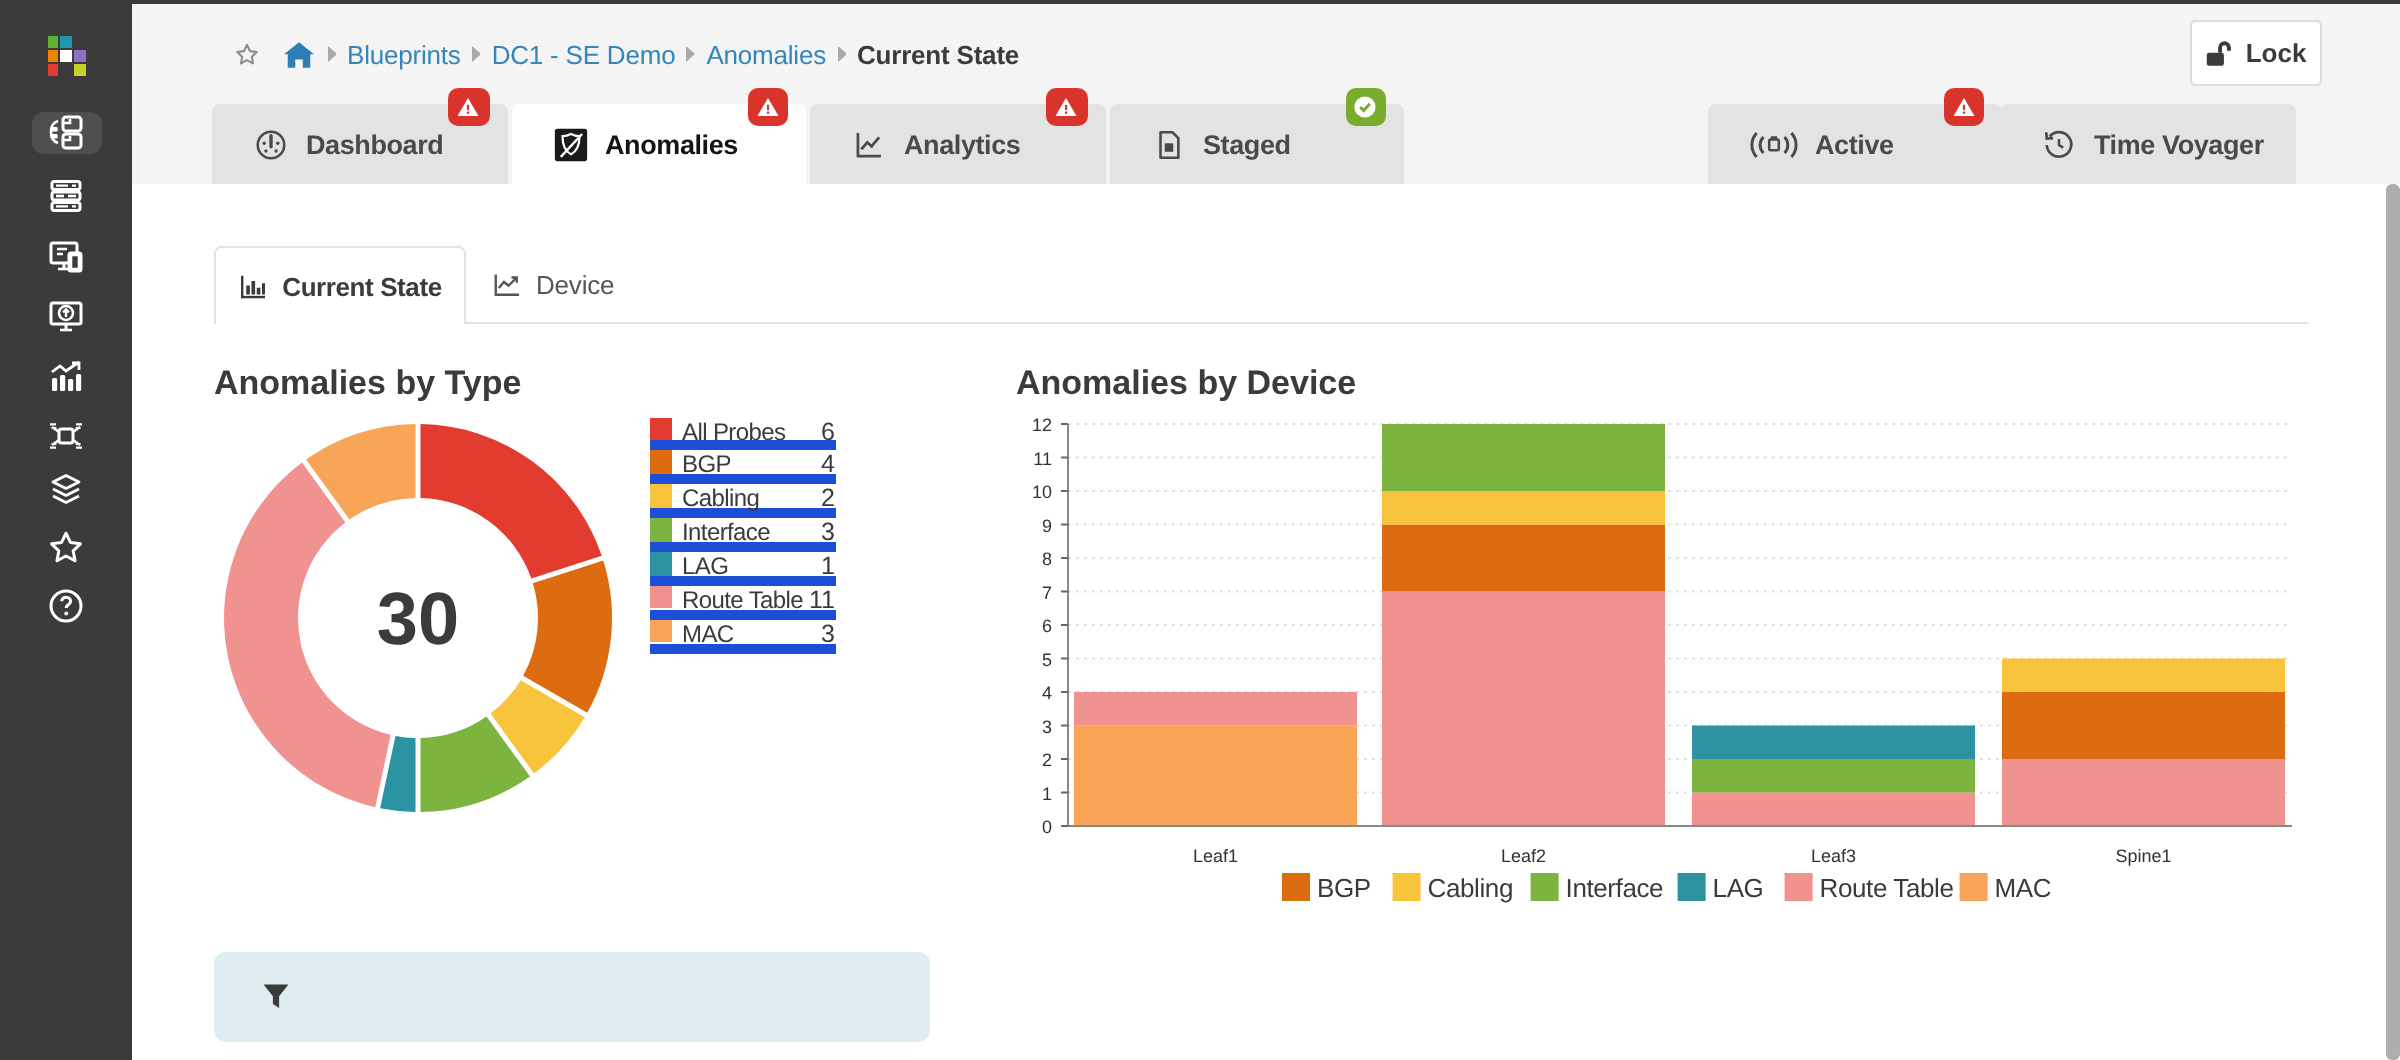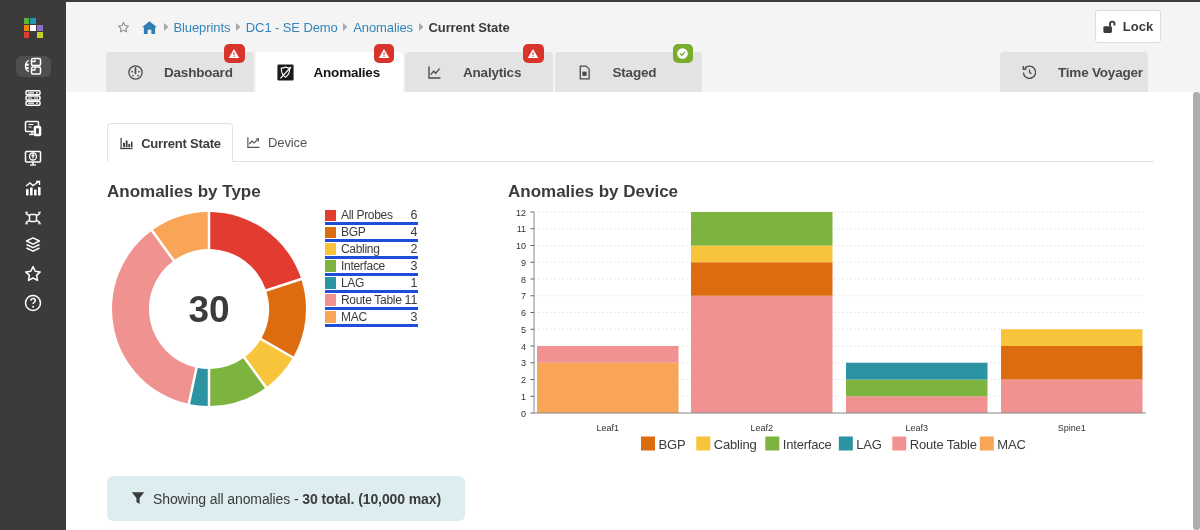--- a/index.html
+++ b/index.html
@@ -5,29 +5,29 @@
 #page { position:relative; width:1200px; height:510px; }
 #topline { position:absolute; left:0; top:0; width:1200px; height:2px; background:#3b3b3b; z-index:5; }
 #sidebar { position:absolute; left:0; top:0; width:66px; height:530px; background:#3b3b3b; z-index:4; }
 #sidehl { position:absolute; left:15.5px; top:55.5px; width:35px; height:21px; background:#4f4f4f; border-radius:6px; }
 #topbar { position:absolute; left:66px; top:0; width:1134px; height:92px; background:#f4f4f4; }
 #content { position:absolute; left:66px; top:92px; width:1134px; height:438px; background:#fff; }
 .crumbs { position:absolute; left:158px; top:19.5px; display:flex; align-items:center; font-size:13px; letter-spacing:-0.1px; color:#3385bb; }
 .crumbs .sep { display:flex; align-items:center; padding:0 5.5px; }
 .crumbs .cur { color:#3b3b3b; font-weight:bold; }
 #lockbtn { position:absolute; left:1095px; top:10px; width:66px; height:33px; background:#fff; border:1px solid #dcdcdc; border-radius:3px; display:flex; align-items:center; justify-content:center; gap:6px; font-size:13px; font-weight:bold; color:#3b3b3b; }
-.tab { position:absolute; top:52px; width:147.5px; height:40px; background:#e3e3e3; border-radius:4px 4px 0 0; display:flex; align-items:center; justify-content:flex-start; padding-left:21px; gap:20px; font-size:13.5px; letter-spacing:-0.2px; font-weight:bold; color:#4a4a4a; }
+.tab { position:absolute; top:52px; width:147.5px; height:40px; background:#e3e3e3; border-radius:4px 4px 0 0; display:flex; align-items:center; justify-content:flex-start; padding-left:21px; gap:9px; font-size:13.5px; letter-spacing:-0.2px; font-weight:bold; color:#4a4a4a; }
 .tab.active { background:#fff; color:#141414; z-index:2; }
 .badge { position:absolute; top:-8px; right:9px; width:20.5px; height:19px; border-radius:5px; display:flex; align-items:center; justify-content:center; }
 #subline { position:absolute; left:107px; top:161px; width:1047px; height:1px; background:#e2e2e2; }
 #subtab1 { position:absolute; left:107px; top:123px; width:126px; height:39px; background:#fff; border:1px solid #e2e2e2; border-bottom:none; border-radius:4px 4px 0 0; display:flex; align-items:center; justify-content:center; gap:7px; font-size:13px; letter-spacing:-0.2px; font-weight:bold; color:#3b3b3b; z-index:2; }
 #subtab2 { position:absolute; left:246px; top:123px; height:39px; display:flex; align-items:center; gap:7px; font-size:13px; letter-spacing:-0.1px; color:#555; }
 .ctitle { position:absolute; font-size:17px; font-weight:bold; color:#3b3b3b; }
 #dlegend { position:absolute; left:324.5px; top:208.5px; width:93px; }
-.lrow { display:flex; align-items:center; height:16.9px; border-bottom:3px solid #1d4ed8; font-size:12.5px; color:#3b3b3b; }
+.lrow { display:flex; height:16.9px; border-bottom:5px solid #1d4ed8; font-size:12.5px; color:#3b3b3b; }
 .lsq { width:11.5px; height:11.5px; margin-right:5px; flex:none; }
 .llab { flex:1; white-space:nowrap; letter-spacing:-0.3px; font-size:12px; }
 .lval { text-align:right; padding-left:3px; }
 #filterbox { position:absolute; left:107px; top:476px; width:358px; height:45px; background:#ddedf0; border-radius:6px; display:flex; align-items:center; font-size:14px; letter-spacing:-0.1px; color:#3b3b3b; white-space:nowrap; }
 #filterbox b { font-weight:bold; }
 #thumb { position:absolute; left:1193px; top:92px; width:6.5px; height:438px; background:#aeaeae; border-radius:3px; z-index:6; }
 svg { display:block; }
 </style></head><body>
 <div id="page">
 <div id="topline"></div>
@@ -186,20 +186,36 @@
         </svg>
       </div>
     </div>
     <div class="tab" style="left:405.0px">
       <svg width="17" height="17" viewBox="0 0 20 20" fill="none" stroke="#4a4a4a" stroke-width="1.5">
         <path d="M3.5 3v13.5H17" stroke-width="1.6"></path>
         <path d="M5.5 12.5l3.5-4 2.5 2.2 4.5-5.2" stroke-width="1.6"></path>
         <circle cx="11.5" cy="10.7" r="0.9" fill="#4a4a4a" stroke="none"></circle>
       </svg>
       <span>Analytics</span>
+      <div class="badge" style="background:#d9342b">
+        <svg width="12" height="11" viewBox="0 0 16 14">
+          <path d="M8 1 15 13H1Z" fill="#fff"></path>
+          <rect x="7.3" y="5.5" width="1.5" height="3.6" fill="#d9342b"></rect>
+          <rect x="7.3" y="10" width="1.5" height="1.5" fill="#d9342b"></rect>
+        </svg>
+      </div>
+    </div>
+    <div class="tab" style="left:853.5px">
+      <svg width="24" height="15" viewBox="0 0 26 16" fill="none" stroke="#4a4a4a" stroke-width="1.6">
+        <path d="M3.6 1.5a9.5 9.5 0 0 0 0 13M22.4 1.5a9.5 9.5 0 0 1 0 13"></path>
+        <path d="M7.3 3.7a6 6 0 0 0 0 8.6M18.7 3.7a6 6 0 0 1 0 8.6"></path>
+        <rect x="10.4" y="5" width="5.2" height="5.8" rx="0.8" stroke-width="1.4"></rect>
+        <path d="M11.9 5V3.9h2.2V5" stroke-width="1.2"></path>
+      </svg>
+      <span>Active</span>
       <div class="badge" style="background:#d9342b">
         <svg width="12" height="11" viewBox="0 0 16 14">
           <path d="M8 1 15 13H1Z" fill="#fff"></path>
           <rect x="7.3" y="5.5" width="1.5" height="3.6" fill="#d9342b"></rect>
           <rect x="7.3" y="10" width="1.5" height="1.5" fill="#d9342b"></rect>
         </svg>
       </div>
     </div>
     <div class="tab" style="left:1000px">
       <svg width="17" height="17" viewBox="0 0 20 20" fill="none" stroke="#4a4a4a" stroke-width="1.5">
@@ -351,16 +367,15 @@
       <rect x="412.3" y="261.5" width="14" height="14" fill="#f0928f"></rect>
       <text x="429.8" y="273.5" font-size="13" letter-spacing="-0.2" fill="#3b3b3b">Route Table</text>
       <rect x="499.8" y="261.5" width="14" height="14" fill="#f8a558"></rect>
       <text x="517.3" y="273.5" font-size="13" letter-spacing="-0.2" fill="#3b3b3b">MAC</text>
     </svg>
 
 <div id="filterbox">
       <svg style="margin-left:24px" width="14" height="15" viewBox="0 0 18 18">
         <path d="M1 1h16L11 8.5V16l-4-2.5V8.5Z" fill="#3b3b3b"></path>
       </svg>
-      <span style="margin-left:8px">Showing all anomalies - <b>30 total. (10,000 max)</b></span>
     </div>
 
 <div id="thumb"></div>
 </div>
 </body></html>

